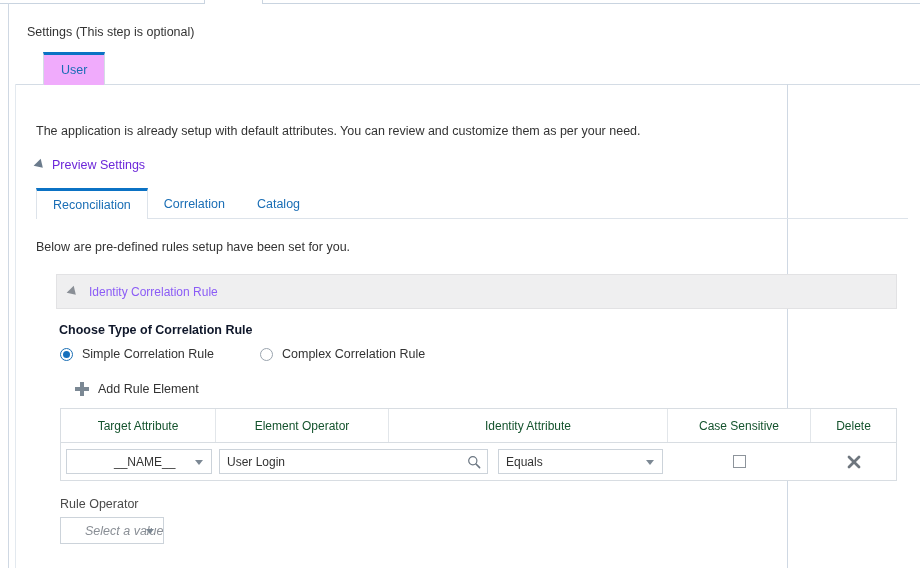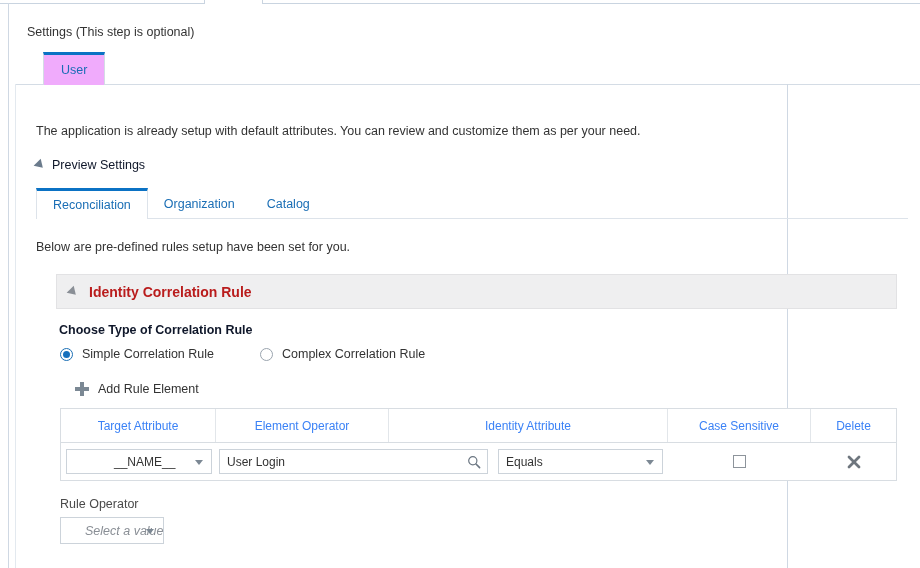--- a/index.html
+++ b/index.html
@@ -139,21 +139,21 @@
     width: 0; height: 0;
     border-left: 5px solid transparent;
     border-right: 5px solid transparent;
     border-top: 8px solid #6b7b8c;
     transform: rotate(-45deg);
     margin-right: 7px;
     flex: none;
   }
   .disclosure-label {
     font-size: 12.5px;
-    color: #0f172a;
+    color: #6d28d9;
   }
 
   
   .tabbar2 {
     position: absolute;
     left: 20px;
     top: 103px;
     width: 872px;
     height: 31px;
   }
@@ -206,23 +206,22 @@
     display: flex;
     align-items: center;
     padding-left: 11px;
     cursor: pointer;
   }
   .panel-header .tri-down {
     margin-right: 11px;
     border-top-color: #8a8f96;
   }
   .panel-header-label {
-    font-size: 14px;
-    color: #b91c1c;
-    font-weight: bold;
+    font-size: 12px;
+    color: #8b5cf6;
   }
 
   
   .choose-label {
     position: absolute;
     left: 43px;
     top: 238px;
     font-size: 12.5px;
     font-weight: bold;
     color: #0f172a;
@@ -317,21 +316,21 @@
   .thead {
     display: flex;
     height: 33px;
     border-bottom: 1px solid #d8dde2;
   }
   .th {
     display: flex;
     align-items: center;
     justify-content: center;
     font-size: 12px;
-    color: #3b82f6;
+    color: #14532d;
     border-right: 1px solid #e2e6ea;
     box-sizing: border-box;
     white-space: nowrap;
   }
   .th:last-child { border-right: none; }
   .trow {
     display: flex;
     height: 37px;
     align-items: center;
   }
@@ -478,21 +477,21 @@
     <div class="intro-text">The application is already setup with default attributes. You can review and customize them as per your need.</div>
 
     <div class="disclosure">
       <span class="tri-down"></span>
       <span class="disclosure-label">Preview Settings</span>
     </div>
 
     <div class="tabbar2">
       <div class="baseline2"></div>
       <div class="tab2 active">Reconciliation</div>
-      <div class="tab2">Organization</div>
+      <div class="tab2">Correlation</div>
       <div class="tab2">Catalog</div>
     </div>
 
     <div class="below-text">Below are pre-defined rules setup have been set for you.</div>
 
     <div class="panel-header">
       <span class="tri-down"></span>
       <span class="panel-header-label">Identity Correlation Rule</span>
     </div>
 

